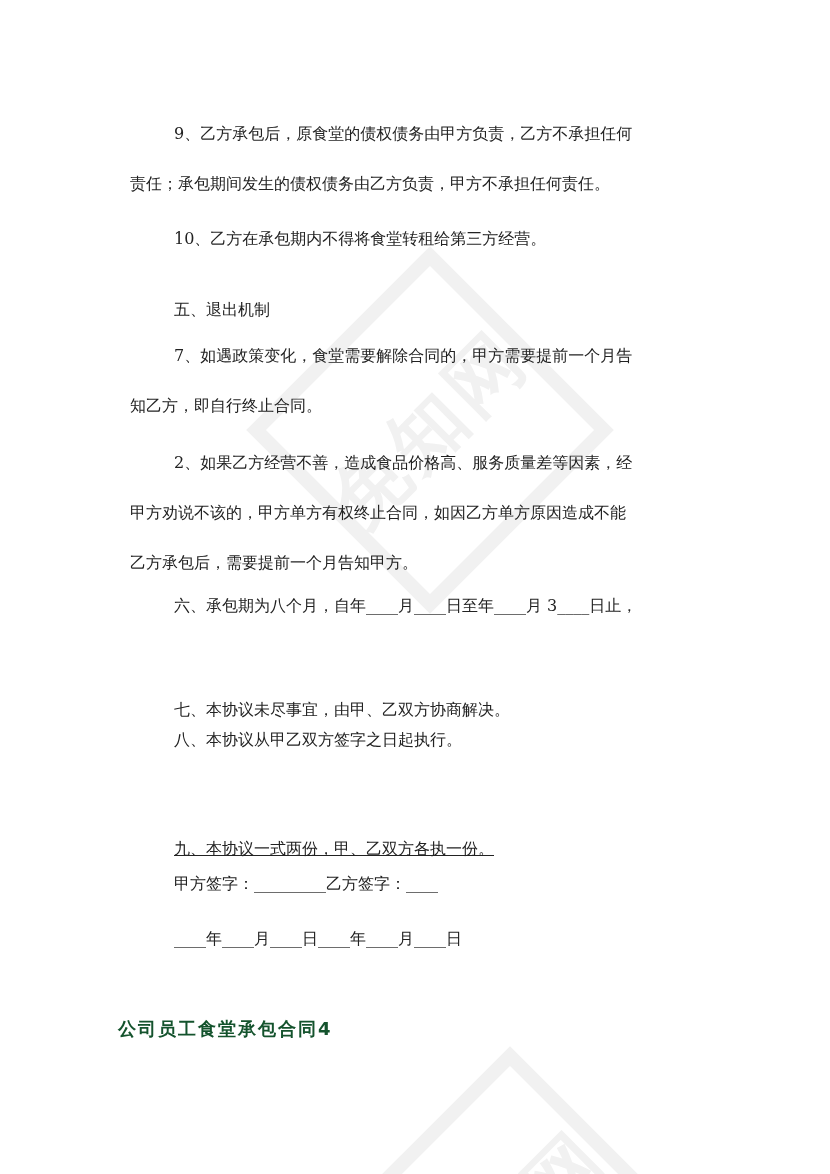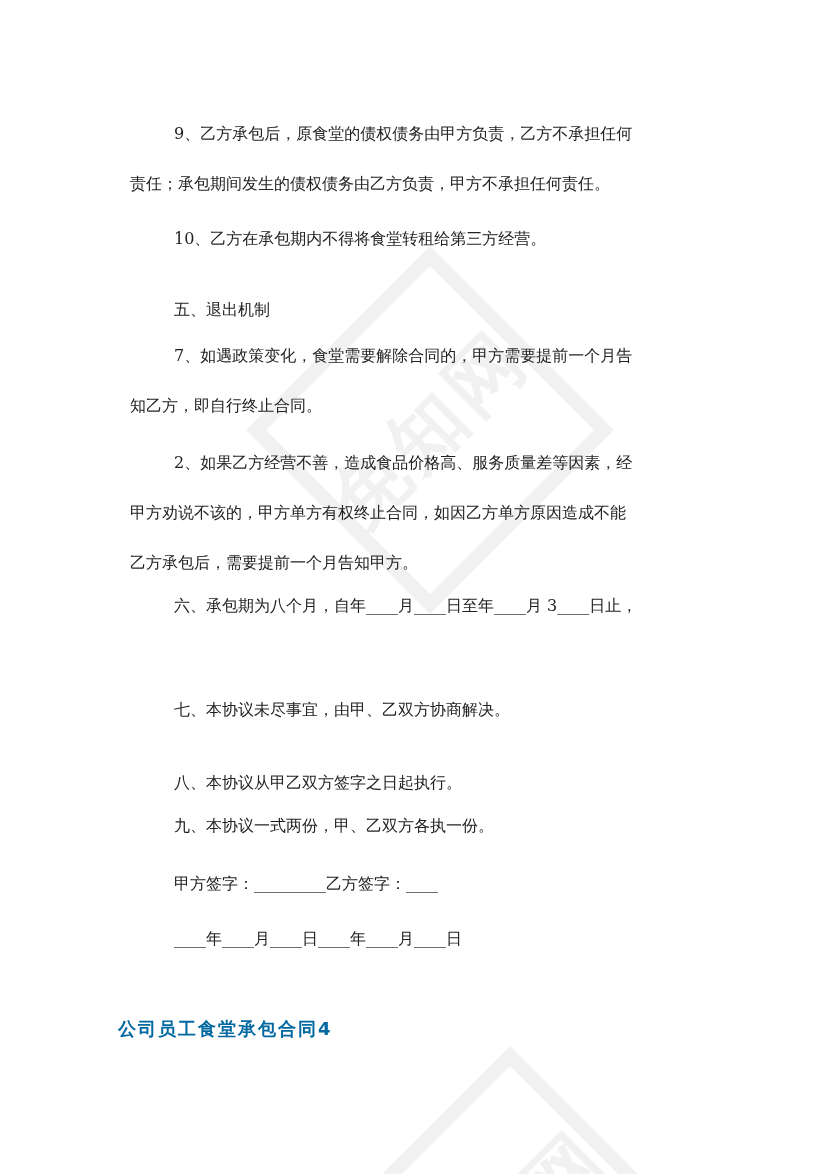--- a/index.html
+++ b/index.html
@@ -57,21 +57,21 @@
       display: block;
       white-space: nowrap;
     }
     .heading {
       position: absolute;
       left: 118px;
       font-family: "DejaVu Sans", sans-serif;
       font-weight: bold;
       font-size: 18px;
       letter-spacing: 2px;
-      color: #0369a1;
+      color: #14532d;
       margin: 0;
     }
   </style>
 </head>
 <body>
 
 <div class="page">
 
   <div class="watermark wm-1">
     <span class="wm-text">免知网</span>
@@ -105,25 +105,25 @@
   </div>
 
   <div class="para" style="top:569px;">
     <span class="line indent">六、承包期为八个月，自年____月____日至年____月 3____日止，</span>
   </div>
 
   <div class="para" style="top:673px;">
     <span class="line indent">七、本协议未尽事宜，由甲、乙双方协商解决。</span>
   </div>
 
-  <div class="para" style="top:746px;">
+  <div class="para" style="top:703px;">
     <span class="line indent">八、本协议从甲乙双方签字之日起执行。</span>
   </div>
 
-  <div class="para" style="top:789px;">
+  <div class="para" style="top:812px;text-decoration:underline;">
     <span class="line indent">九、本协议一式两份，甲、乙双方各执一份。</span>
   </div>
 
   <div class="para" style="top:847px;">
     <span class="line indent">甲方签字：_________乙方签字：____</span>
   </div>
 
   <div class="para" style="top:902px;">
     <span class="line indent">____年____月____日____年____月____日</span>
   </div>

